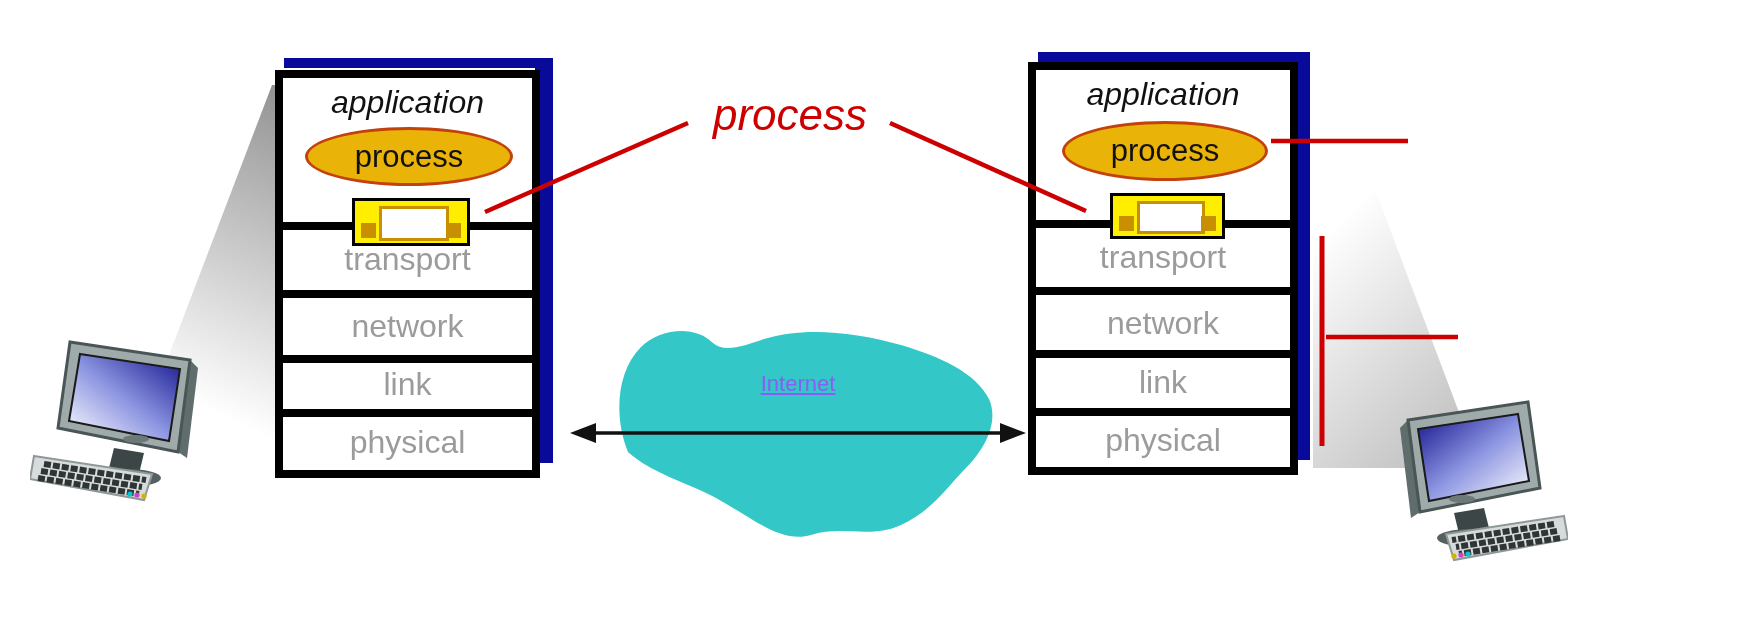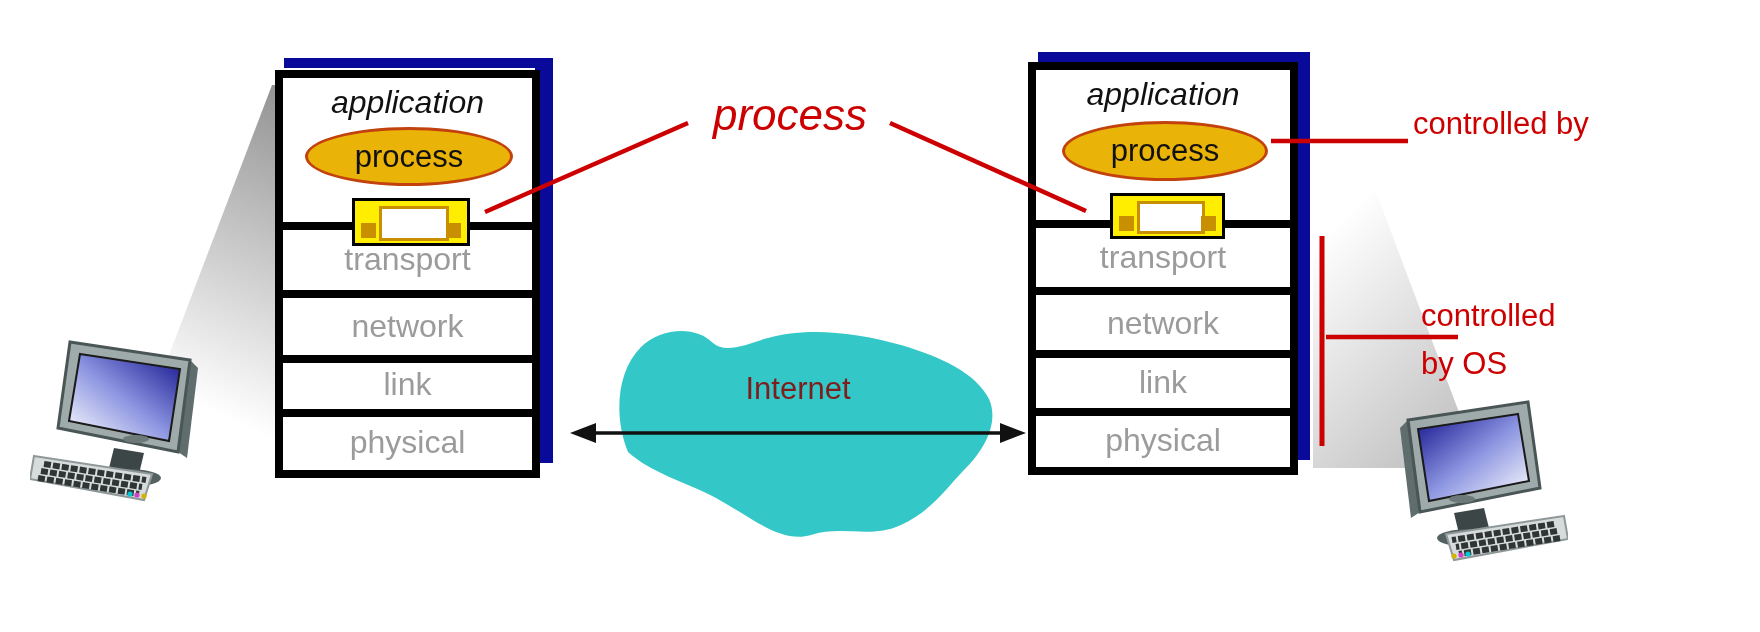--- a/index.html
+++ b/index.html
@@ -34,21 +34,21 @@
   .socket{background:#ffee00;border:3px solid #000;z-index:7;}
   .socket .inner{position:absolute;left:24px;top:5px;width:64px;height:29px;
                  background:#fff;border:3px solid #c89000;}
   .socket .pin{position:absolute;width:15px;height:15px;background:#c89000;bottom:5px;}
   .socket .pin.l{left:6px;} .socket .pin.r{right:6px;}
 
   
   .red-note{color:#cc0000;font-size:31px;line-height:48px;z-index:9;}
   #socket-callout{color:#cc0000;font-size:44px;font-style:italic;z-index:9;
                   width:180px;text-align:center;}
-  #internet-label{color:#7f1d1d;font-size:31px;width:200px;text-align:center;z-index:9;}
+  #internet-label{color:#8b5cf6;font-size:22px;width:200px;text-align:center;z-index:9;text-decoration:underline;}
 
   #overlay{left:0;top:0;width:1760px;height:632px;z-index:8;pointer-events:none;}
   .host{z-index:6;}
   .host.mirrored{transform:scaleX(-1);}
 </style>
 </head>
 <body>
 
 <div id="canvas">
 
@@ -166,21 +166,16 @@
     <line x1="1271" y1="141" x2="1408" y2="141" stroke="#cc0000" stroke-width="4.5"></line>
     <line x1="1322" y1="236" x2="1322" y2="446" stroke="#cc0000" stroke-width="5"></line>
     <line x1="1326" y1="337" x2="1458" y2="337" stroke="#cc0000" stroke-width="4.5"></line>
   </svg>
 
   <div id="socket-callout" class="abs" style="left:700px;top:90px;">process</div>
 
   <div id="internet-label" class="abs" style="left:698px;top:371px;">Internet</div>
 
   <div class="abs red-note" style="left:1413px;top:100px;">
-    <div>controlled by</div>
   </div>
 
-  <div class="abs red-note" style="left:1421px;top:292px;">
-    <div>controlled</div>
-    <div>by OS</div>
-  </div>
 
 </div>
 
 </body></html>

